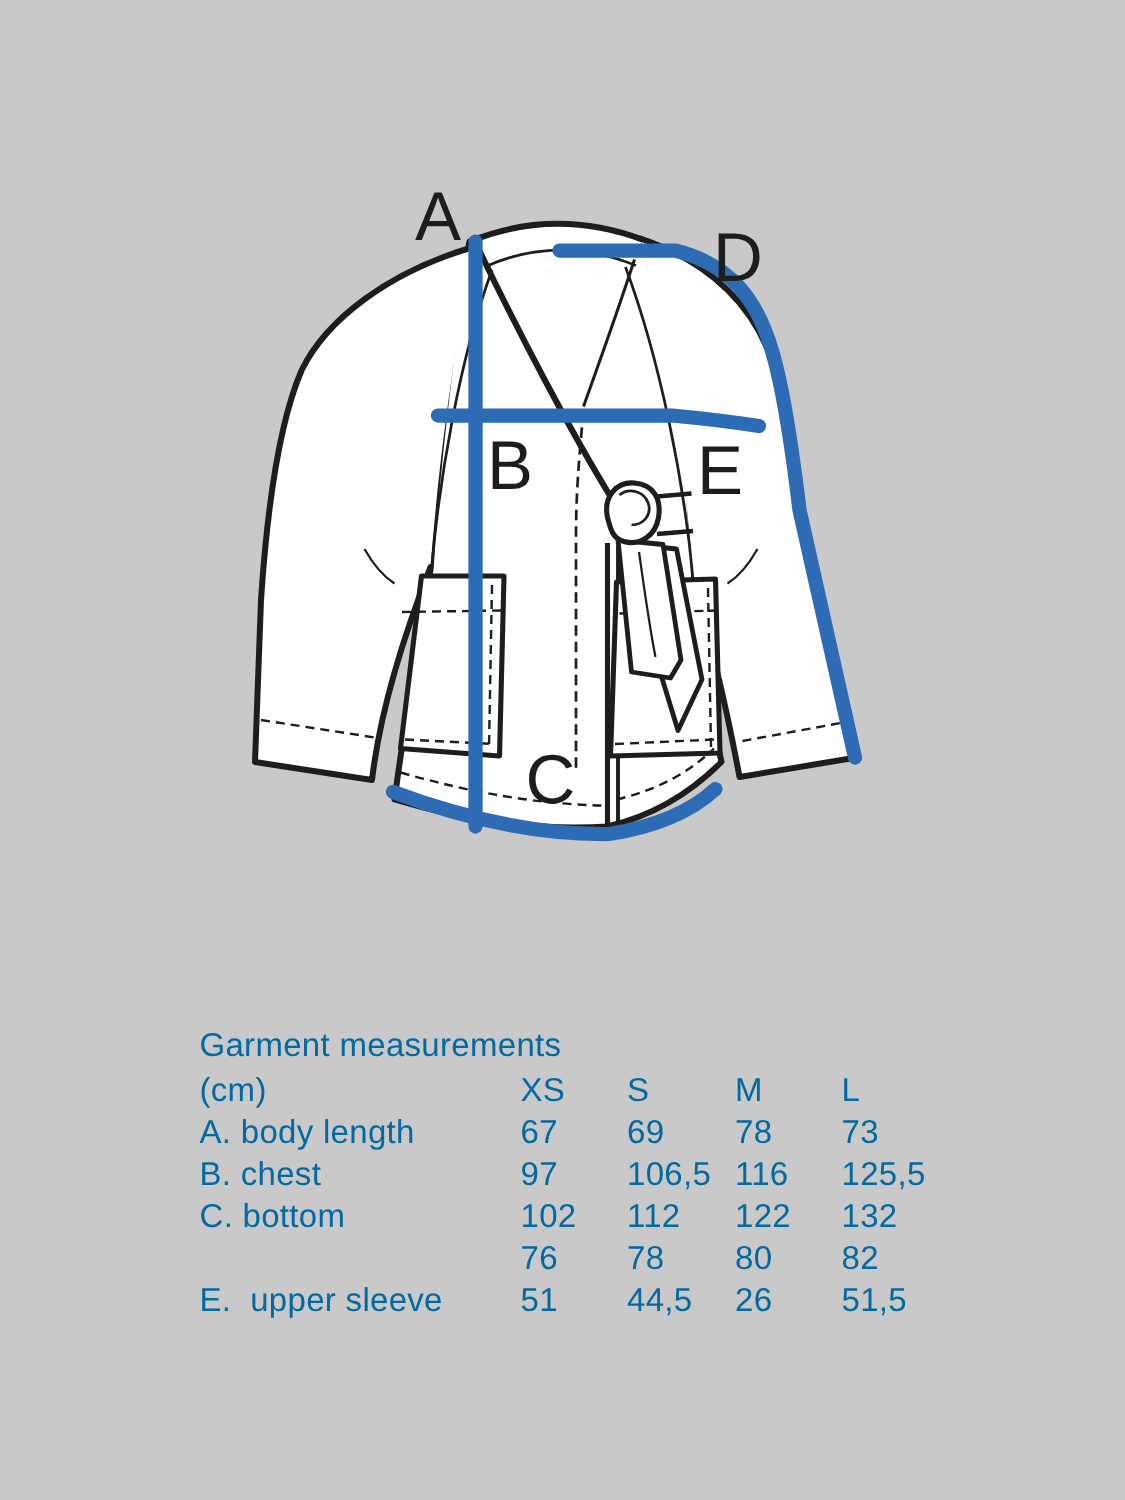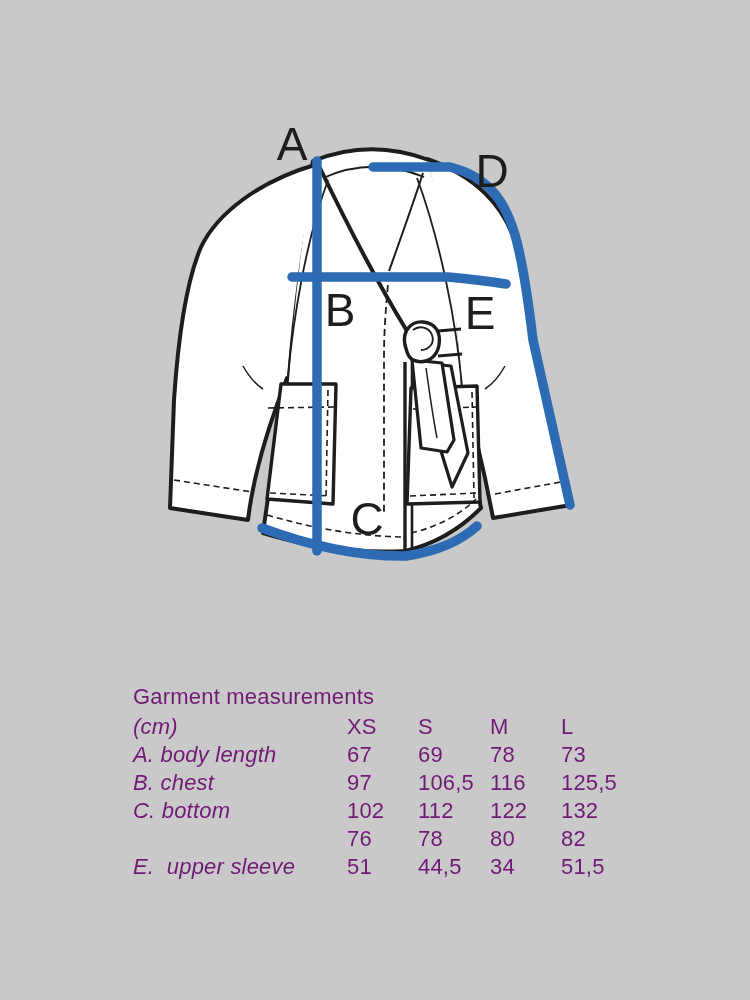--- a/index.html
+++ b/index.html
@@ -6,27 +6,27 @@
   .canvas{
     position:relative;
     width:750px;height:1000px;
     background:#c9c9c9;
     overflow:hidden;
     font-family:"Liberation Sans", sans-serif;
   }
   .diagram-svg{position:absolute;left:0;top:0;}
   .meas-table{
     position:absolute;left:133px;top:686px;width:540px;
-    color:#701a75;font-size:22px;line-height:1;
+    color:#0369a1;font-size:22px;line-height:1;
     letter-spacing:0.2px;
   }
   .t-title{height:26px;white-space:pre;}
   .t-row{position:relative;height:28px;white-space:pre;}
   .t-row span{position:absolute;top:4px;}
-  .c0{left:0;font-style:italic;}
+  .c0{left:0;}
   .c1{left:214px;}
   .c2{left:285px;}
   .c3{left:357px;}
   .c4{left:428px;}
   .svg-letter{
     font-family:"Liberation Sans", sans-serif;
     font-size:46px;
     fill:#1d1d1b;
   }
 </style>
@@ -156,18 +156,18 @@
       <span class="c1">76</span>
       <span class="c2">78</span>
       <span class="c3">80</span>
       <span class="c4">82</span>
     </div>
 
     <div class="t-row">
       <span class="c0">E.  upper sleeve</span>
       <span class="c1">51</span>
       <span class="c2">44,5</span>
-      <span class="c3">34</span>
+      <span class="c3">26</span>
       <span class="c4">51,5</span>
     </div>
   </div>
 
 </div>
 
 </body></html>

